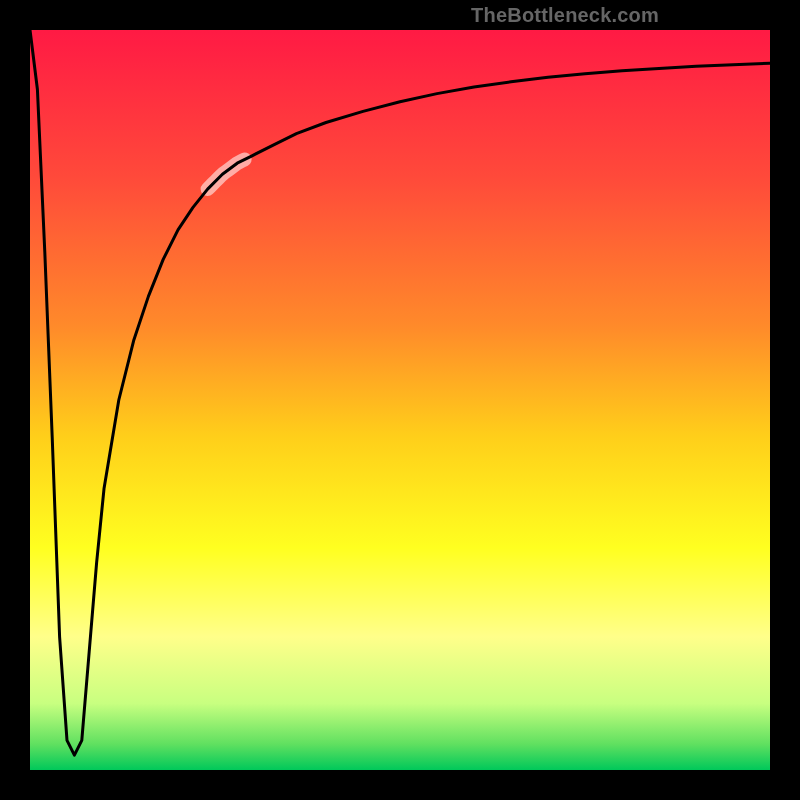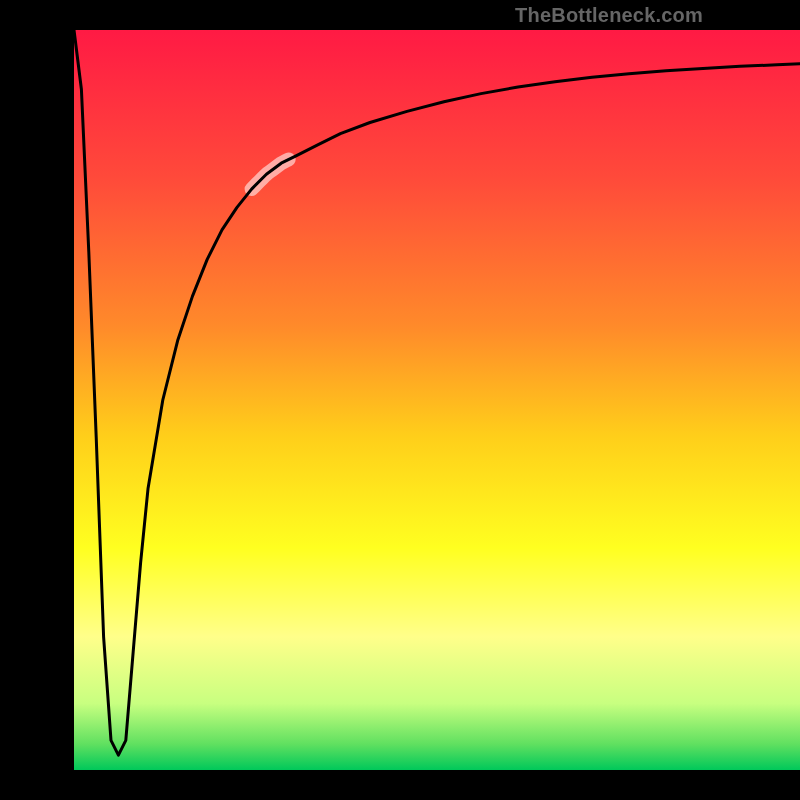--- a/index.html
+++ b/index.html
@@ -8,21 +8,20 @@
     width: 800px;
     height: 800px;
     overflow: hidden;
     background: #000;
     font-family: Arial, Helvetica, sans-serif;
   }
   .chart-wrap {
     position: relative;
     width: 671px;
     height: 800px;
-    padding-left: 44px;
   }
   svg {
     display: block;
   }
   .attribution {
     position: absolute;
     top: 4px;
     right: 12px;
     font-size: 20px;
     font-weight: 600;

